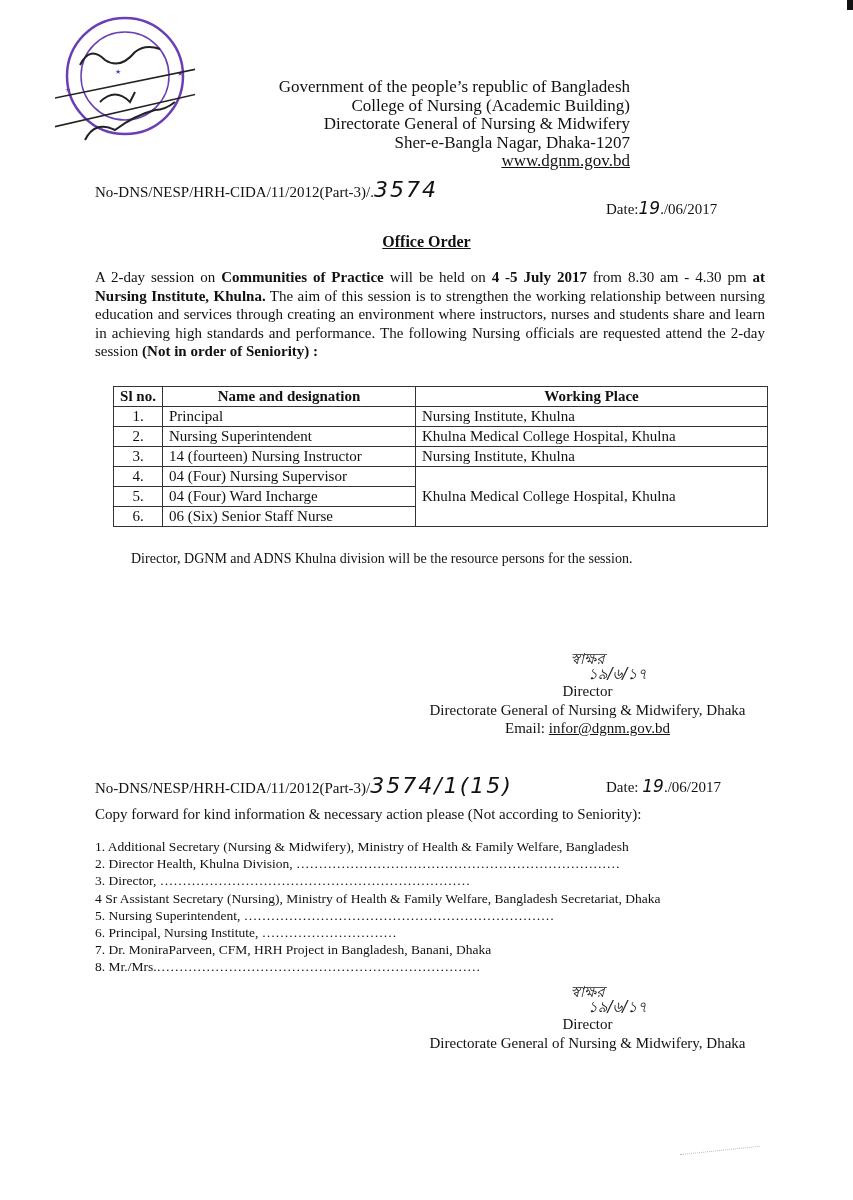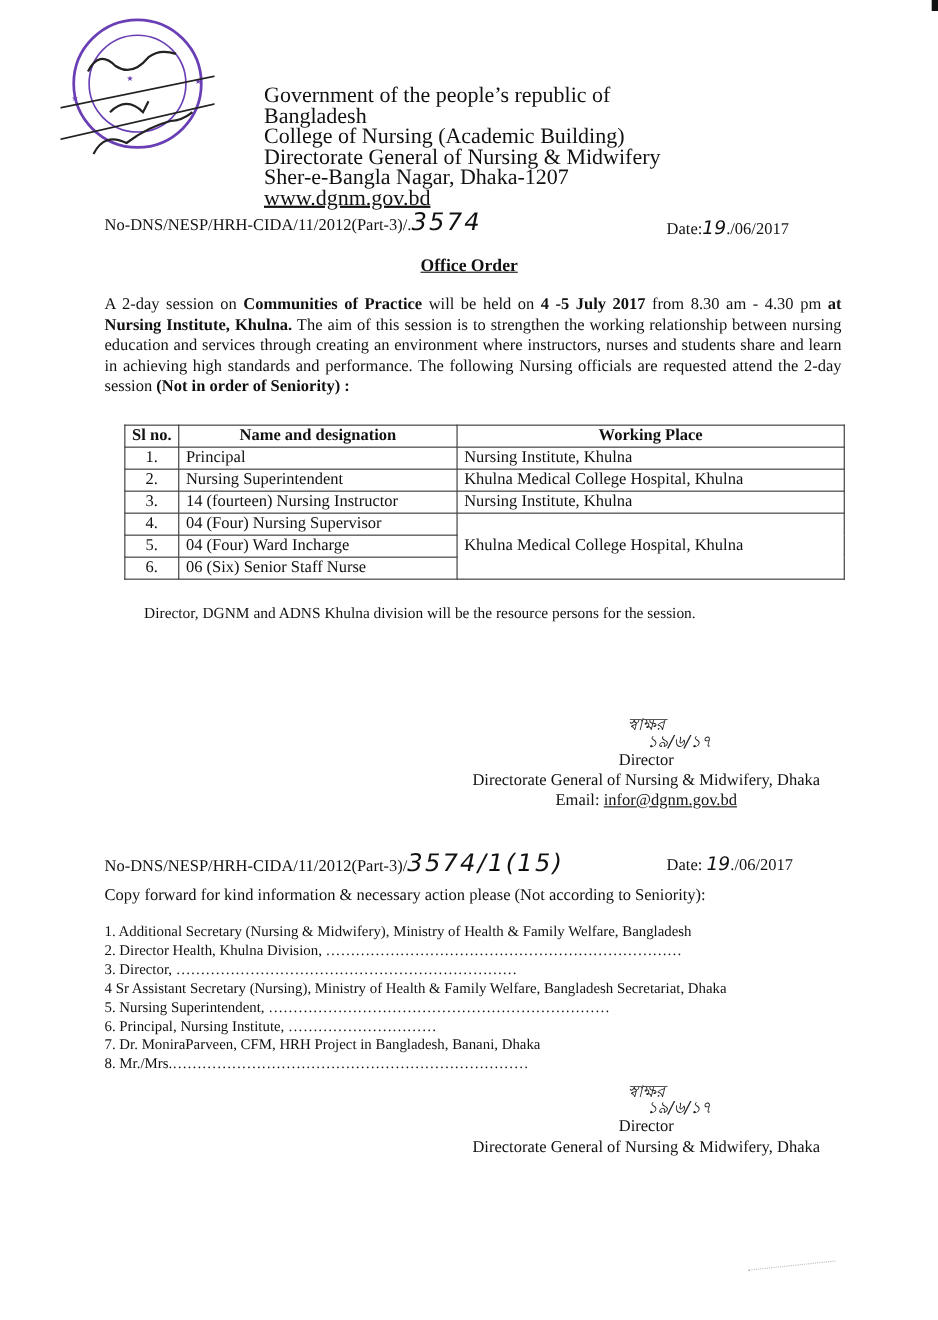--- a/index.html
+++ b/index.html
@@ -5,23 +5,23 @@
     html, body { margin: 0; padding: 0; }
     body {
       width: 853px; height: 1200px; background: #ffffff; position: relative;
       overflow: hidden; color: #111; font-family: "Liberation Serif", "DejaVu Serif", serif;
     }
     .abs { position: absolute; }
     .corner-mark { right: 0; top: 0; width: 6px; height: 10px; background: #111; }
     
     .stamp { left: 55px; top: 10px; width: 140px; height: 140px; }
     
-    .letterhead { left: 240px; top: 78px; width: 390px; text-align: left; font-size: 20px; line-height: 18.5px; }
+    .letterhead { left: 240px; top: 78px; width: 390px; text-align: right; font-size: 17px; line-height: 18.5px; }
     .letterhead .url { text-decoration: underline; }
-    .refline { left: 95px; top: 190px; font-size: 15px; }
+    .refline { left: 95px; top: 177px; font-size: 15px; }
     .refline .hand { font-family: "DejaVu Sans", sans-serif; font-size: 22px; font-style: italic; letter-spacing: 2px; }
     .dateline { left: 606px; top: 198px; font-size: 15px; }
     .dateline .hand { font-family: "DejaVu Sans", sans-serif; font-size: 17px; font-style: italic; }
     .title { left: 0; width: 853px; top: 233px; text-align: center; font-weight: bold; font-size: 16px; }
     .title span { text-decoration: underline; }
     .para { left: 95px; top: 268px; width: 670px; font-size: 15px; line-height: 18.6px; text-align: justify; }
     .para b { font-weight: bold; }
     table.staff { position: absolute; left: 113px; top: 386px; width: 655px; border-collapse: collapse; font-size: 15px; }
     table.staff th, table.staff td { border: 1px solid #333; padding: 0 6px; height: 19px; line-height: 19px; }
     table.staff th { font-weight: bold; text-align: center; }

